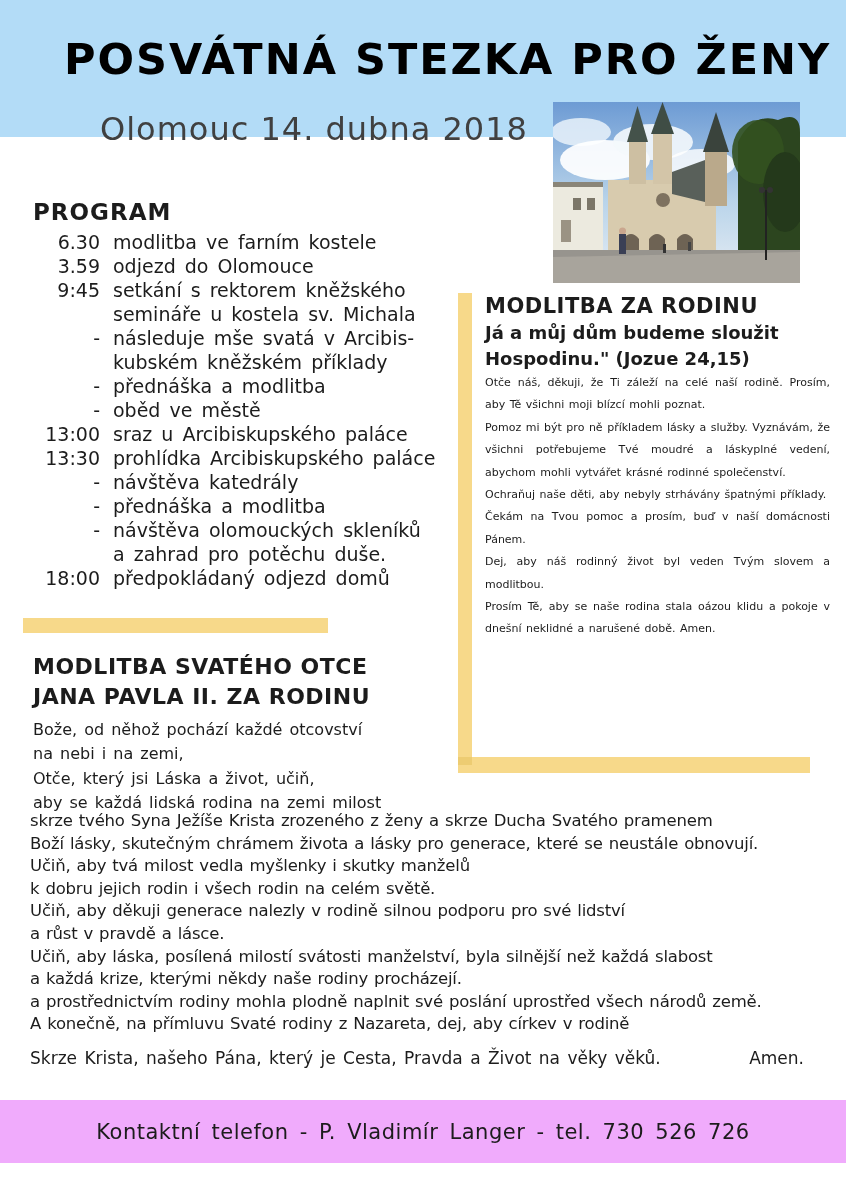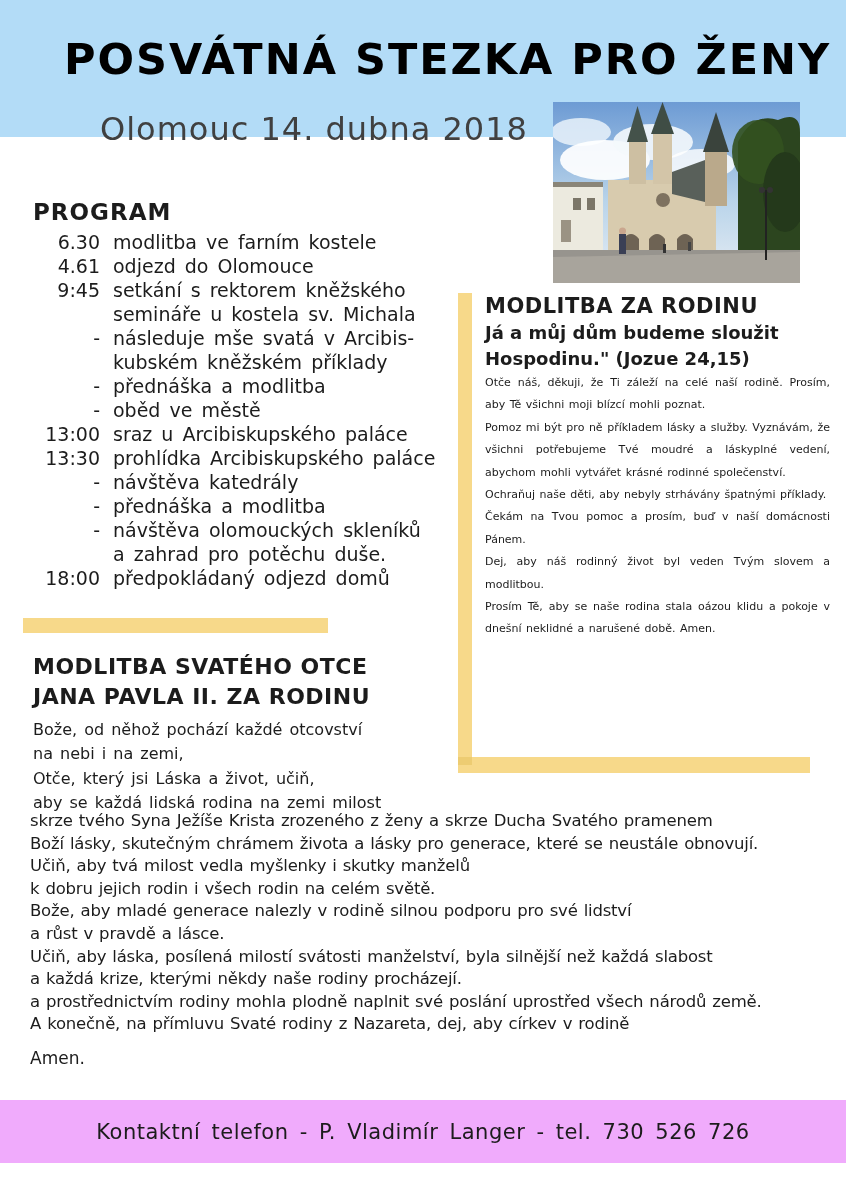--- a/index.html
+++ b/index.html
@@ -119,21 +119,21 @@
   <div class="program">
     <h2 class="program-heading">PROGRAM</h2>
     <div class="program-list">
 
         <div class="program-row">
           <span class="time">6.30</span>
           <span class="desc">modlitba ve farním kostele</span>
         </div>
 
         <div class="program-row">
-          <span class="time">4.61</span>
+          <span class="time">3.59</span>
           <span class="desc">odjezd do Olomouce</span>
         </div>
 
         <div class="program-row">
           <span class="time">9:45</span>
           <span class="desc">setkání s rektorem kněžského
 semináře u kostela sv. Michala</span>
         </div>
 
         <div class="program-row">
@@ -230,34 +230,35 @@
   <div class="prayer-wide">
 
       <div class="wide-line">skrze tvého Syna Ježíše Krista zrozeného z ženy a skrze Ducha Svatého pramenem</div>
 
       <div class="wide-line">Boží lásky, skutečným chrámem života a lásky pro generace, které se neustále obnovují.</div>
 
       <div class="wide-line">Učiň, aby tvá milost vedla myšlenky i skutky manželů</div>
 
       <div class="wide-line">k dobru jejich rodin i všech rodin na celém světě.</div>
 
-      <div class="wide-line">Bože, aby mladé generace nalezly v rodině silnou podporu pro své lidství</div>
+      <div class="wide-line">Učiň, aby děkuji generace nalezly v rodině silnou podporu pro své lidství</div>
 
       <div class="wide-line">a růst v pravdě a lásce.</div>
 
       <div class="wide-line">Učiň, aby láska, posílená milostí svátosti manželství, byla silnější než každá slabost</div>
 
       <div class="wide-line">a každá krize, kterými někdy naše rodiny procházejí.</div>
 
       <div class="wide-line">a prostřednictvím rodiny mohla plodně naplnit své poslání uprostřed všech národů země.</div>
 
       <div class="wide-line">A konečně, na přímluvu Svaté rodiny z Nazareta, dej, aby církev v rodině</div>
     </div>
 
   <div class="closing">
+    <span>Skrze Krista, našeho Pána, který je Cesta, Pravda a Život na věky věků.</span>
     <span>Amen.</span>
   </div>
 
   <div class="footer">
     <div>Kontaktní telefon - P. Vladimír Langer - tel. 730 526 726</div>
   </div>
 
 </div>
 
 </body></html>

